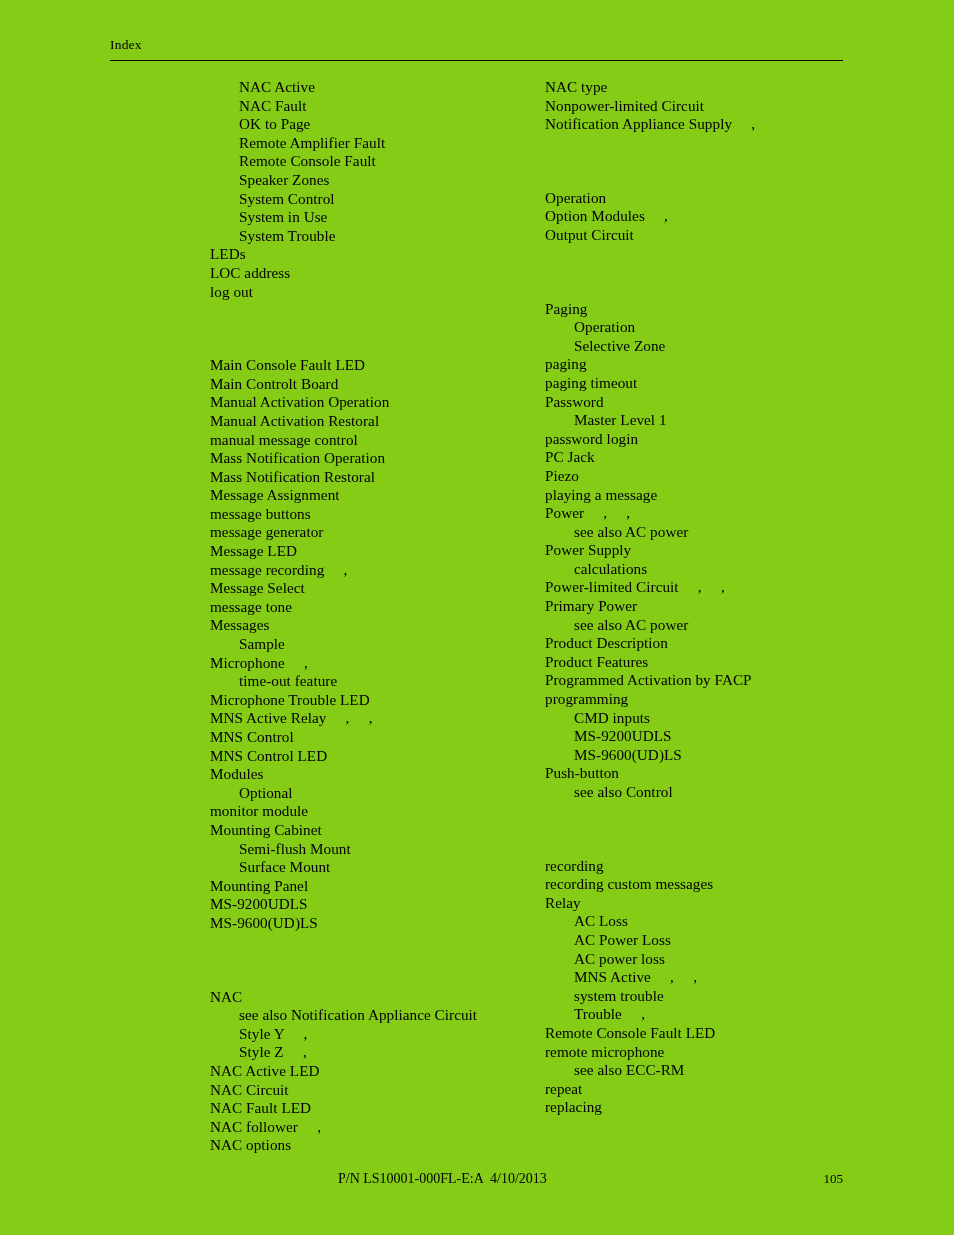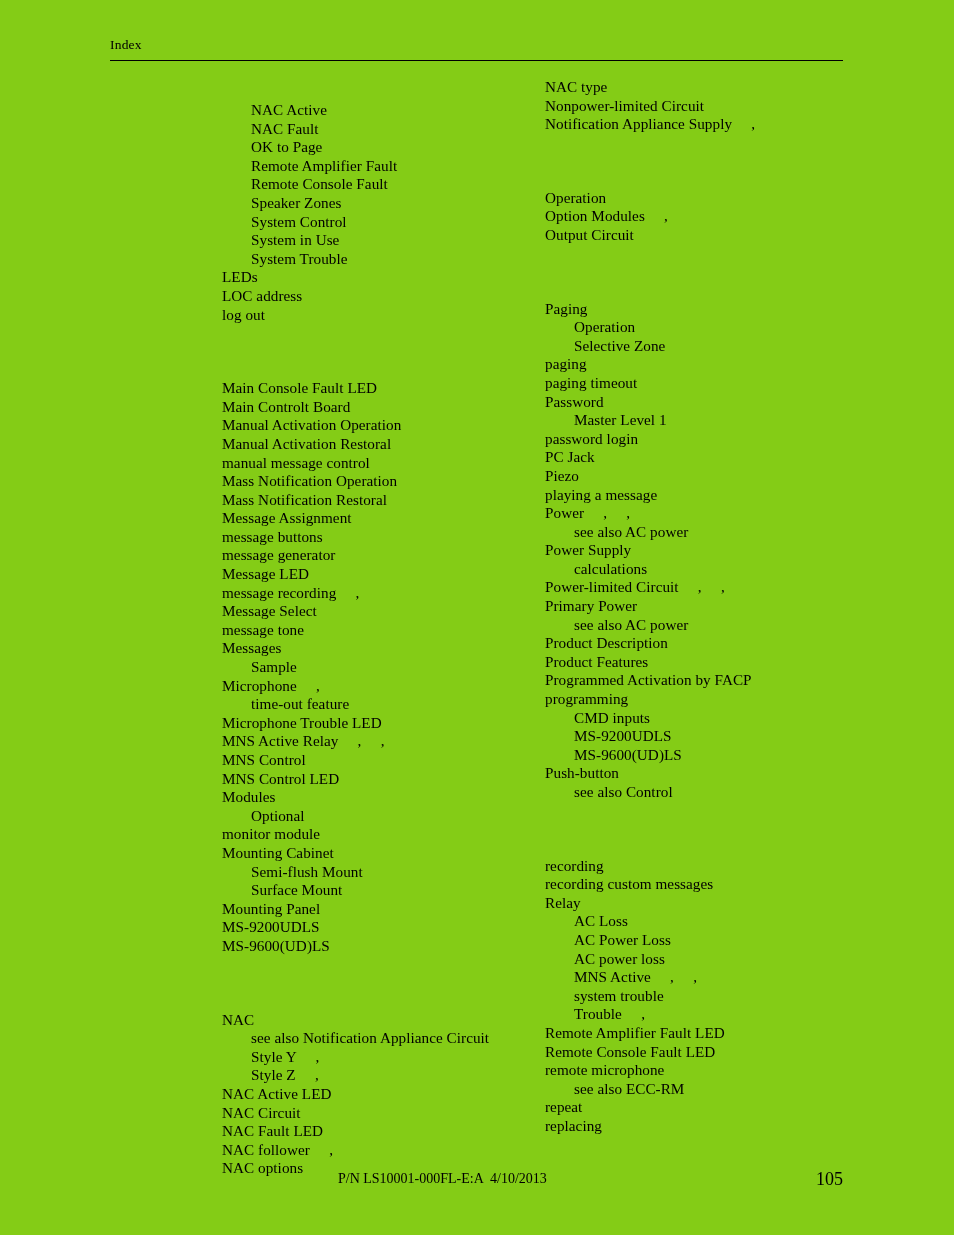--- a/index.html
+++ b/index.html
@@ -49,21 +49,21 @@
     left: 110px;
     top: 78px;
     width: 744px;
     height: 1070px;
   }
   .col {
     position: absolute;
     top: 0;
     width: 330px;
   }
-  .col-left  { left: 112px; margin-top: 23px; }
+  .col-left  { left: 100px; }
   .col-right { left: 435px; }
 
   .entry {
     font-size: 15.2px;
     line-height: 18.6px;
     white-space: pre;
     letter-spacing: 0.05px;
   }
   
   .lvl1 { padding-left: 0px; }
@@ -87,21 +87,21 @@
     left: 228px;
     top: 0;
     font-size: 14px;
     line-height: 18px;
     white-space: pre;
   }
   .footer-page {
     position: absolute;
     right: 0;
     top: 0;
-    font-size: 18px;
+    font-size: 13px;
     line-height: 18px;
   }
 </style>
 </head>
 <body>
 
 <div class="page">
 
   <div class="running-head">
     <div class="head-text">Index</div>
@@ -204,21 +204,20 @@
         <div class="section-gap"></div>
         <div class="entry lvl1">recording</div>
         <div class="entry lvl1">recording custom messages</div>
         <div class="entry lvl1">Relay</div>
         <div class="entry lvl2">AC Loss</div>
         <div class="entry lvl2">AC Power Loss</div>
         <div class="entry lvl2">AC power loss</div>
         <div class="entry lvl2">MNS Active     ,     ,</div>
         <div class="entry lvl2">system trouble</div>
         <div class="entry lvl2">Trouble     ,</div>
-        <div class="entry lvl1">Remote Amplifier Fault LED</div>
         <div class="entry lvl1">Remote Console Fault LED</div>
         <div class="entry lvl1">remote microphone</div>
         <div class="entry lvl2">see also ECC-RM</div>
         <div class="entry lvl1">repeat</div>
         <div class="entry lvl1">replacing</div>
       </div>
   </div>
 
   <div class="footer">
     <div class="footer-center">P/N LS10001-000FL-E:A  4/10/2013</div>

